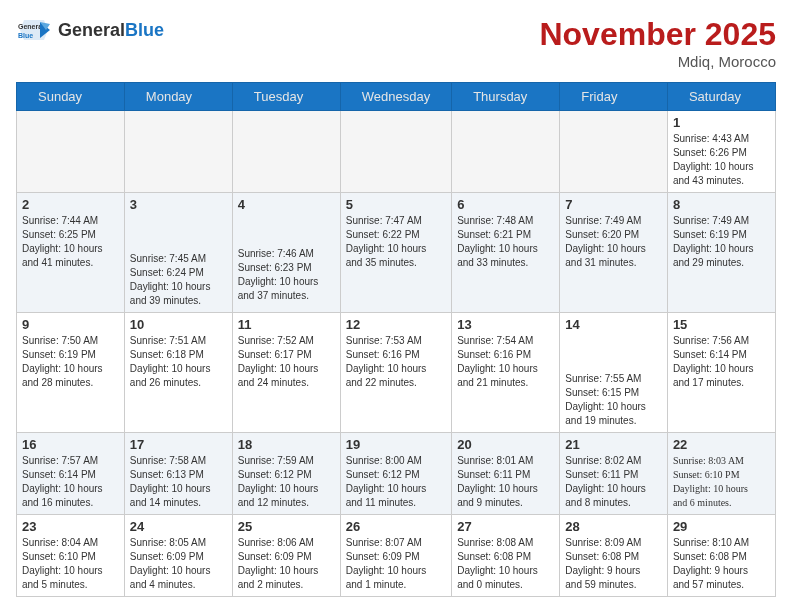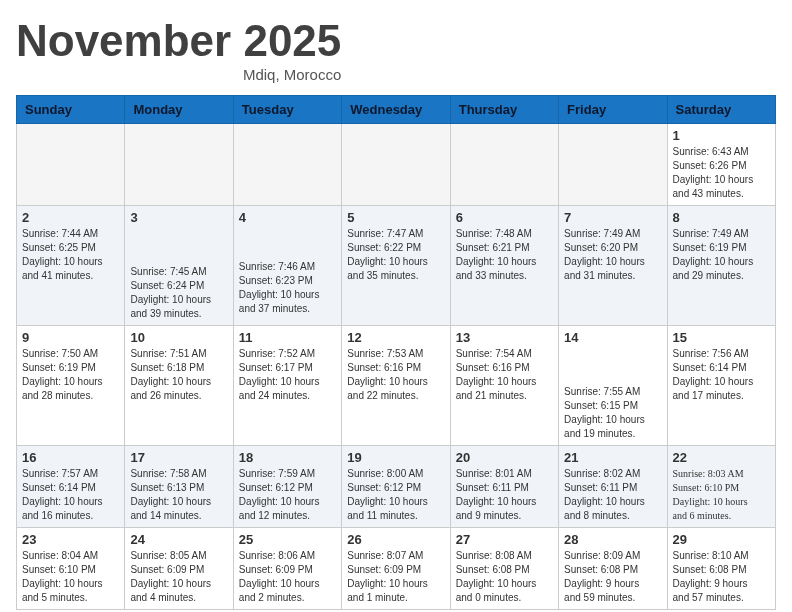--- a/index.html
+++ b/index.html
@@ -20,39 +20,39 @@
       display: flex;
       align-items: center;
       gap: 6px;
     }
     .logo-icon {
       width: 36px;
       height: 28px;
     }
     .title-block { text-align: right; }
     .month-title {
-      font-size: 44px;
+      font-size: 32px;
       font-weight: bold;
-      color: #404040;
+      color: #b91c1c;
     }
     .subtitle {
       font-size: 15px;
       color: #555;
     }
     .calendar {
       width: 100%;
       border-collapse: collapse;
       border: 1px solid #ccc;
     }
     .calendar th {
       background: #1a75c4;
-      color: #0f172a;
+      color: #e5e5e5;
       font-size: 13px;
-      font-weight: bold;
-      padding: 6px 8px;
+      font-weight: normal;
+      padding: 6px 21px;
       text-align: left;
       border: 1px solid #1565aa;
     }
     .calendar td {
       vertical-align: top;
       border: 1px solid #ccc;
       padding: 4px 5px;
       font-size: 10.5px;
       color: #333;
       width: calc(100% / 7);
@@ -78,20 +78,34 @@
       background: #f0f4f8;
     }
     .row-alt td.empty {
       background: #e8eef4;
     }
   </style>
 </head>
 <body>
 
 <div class="header">
+  <div class="logo">
+    <svg class="logo-icon" viewBox="0 0 36 28" xmlns="http://www.w3.org/2000/svg">
+
+      <rect x="0" y="0" width="36" height="28" rx="2" fill="#fff"></rect>
+      <polygon points="8,4 28,4 32,14 28,24 8,24 4,14" fill="#1a75c4" opacity="0.15"></polygon>
+      <text x="2" y="13" font-size="7" font-weight="bold" fill="#333">General</text>
+      <text x="2" y="22" font-size="7" font-weight="bold" fill="#1a75c4">Blue</text>
+      <polygon points="24,6 34,14 24,22" fill="#1a75c4"></polygon>
+      <polygon points="24,6 34,8 30,14" fill="#5ba8e0"></polygon>
+    </svg>
+    <div>
+      <span style="font-size:18px;font-weight:bold;color:#333;">General<span style="color:#1a75c4;">Blue</span></span>
+    </div>
+  </div>
   <div class="title-block">
     <div class="month-title">November 2025</div>
     <div class="subtitle">Mdiq, Morocco</div>
   </div>
 </div>
 
 <table class="calendar">
   <thead>
     <tr>
     <th>Sunday</th>
@@ -106,21 +120,21 @@
   <tbody id="calendar-body">
   <tr>
         <td class="empty"></td>
         <td class="empty"></td>
         <td class="empty"></td>
         <td class="empty"></td>
         <td class="empty"></td>
         <td class="empty"></td>
         <td>
           <span class="day-number">1</span>
-          <div class="day-info" style="white-space: pre-line;">Sunrise: 6:43 AM
+          <div class="day-info" style="white-space: pre-line;">Sunrise: 4:43 AM
 Sunset: 6:26 PM
 Daylight: 10 hours
 and 43 minutes.</div>
         </td>
       </tr>
       <tr class="row-alt">
         <td>
           <span class="day-number">2</span>
           <div class="day-info" style="white-space: pre-line;">Sunrise: 7:44 AM
 Sunset: 6:25 PM

